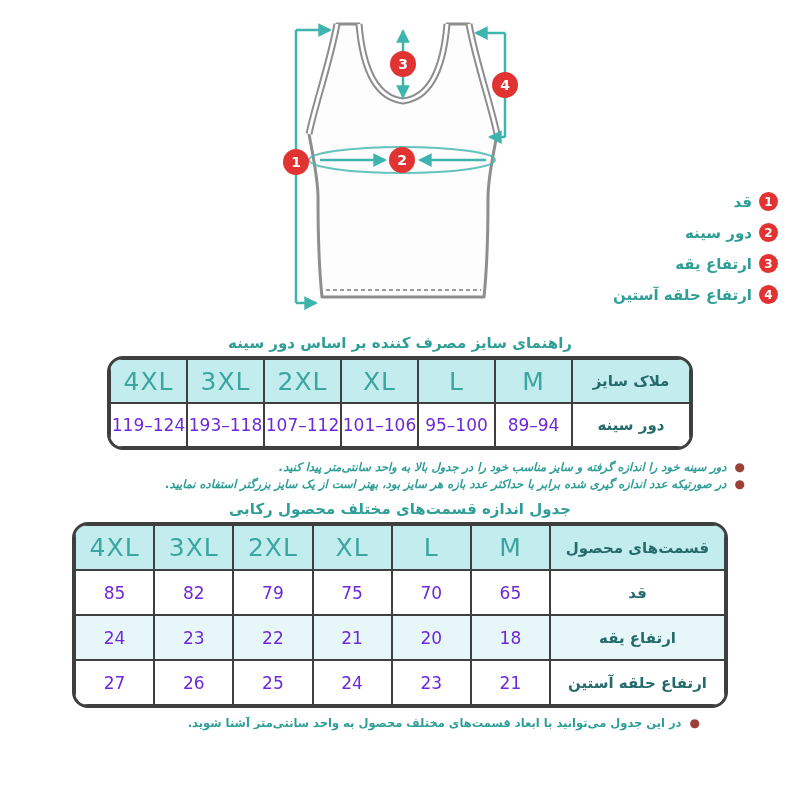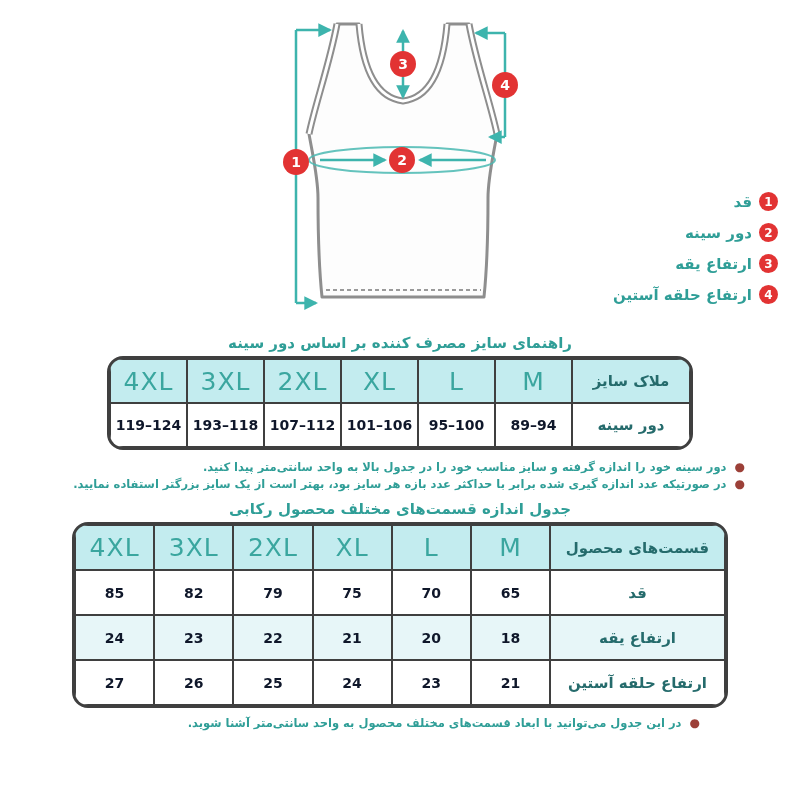--- a/index.html
+++ b/index.html
@@ -51,26 +51,26 @@
     text-align:right;
   }
   .tbl1 .cell{height:42px;}
   .tbl2 .cell{height:43px;}
   .cell.hdr{background:#c3ecef;}
   .cell.tint{background:#e7f6f8;}
   .size-txt{
     color:#3aa69f;font-size:25px;letter-spacing:1px;font-weight:500;
     direction:ltr;
   }
-  .val-txt{color:#0f172a;font-size:14px;direction:ltr;font-weight:700;}
+  .val-txt{color:#6d28d9;font-size:17px;direction:ltr;font-weight:400;}
   .fa-label{color:#256b6c;font-weight:bold;font-size:15px;white-space:nowrap;}
 
   
   .notes{
-    width:685px;margin:9px 55px 0 auto;direction:rtl;text-align:right;
+    width:685px;margin:9px 55px 0 auto;direction:rtl;text-align:right;font-style:italic;
   }
   .note-line{
     color:#2f9e97;font-weight:bold;font-size:11.5px;line-height:17px;
     white-space:nowrap;
   }
   .note-dot{color:#9c4038;margin-left:4px;font-size:12px;}
   .footnote{
     margin:8px 100px 0 auto;direction:rtl;text-align:right;
     color:#2f9e97;font-weight:bold;font-size:11.5px;white-space:nowrap;padding-left:45px;
   }

